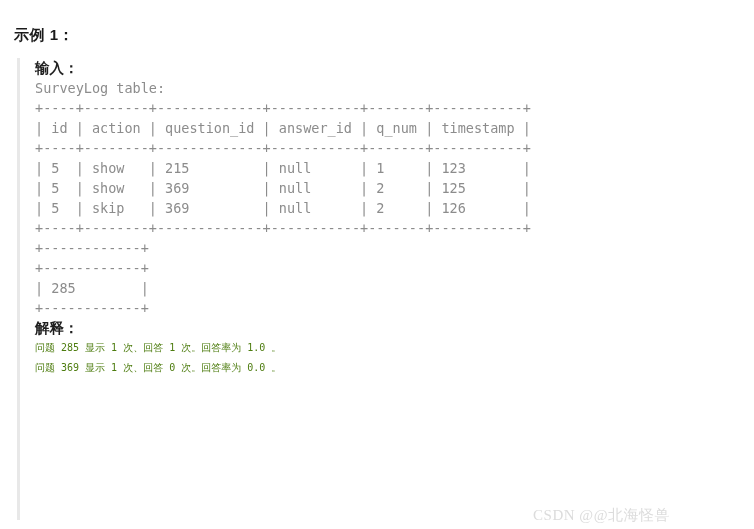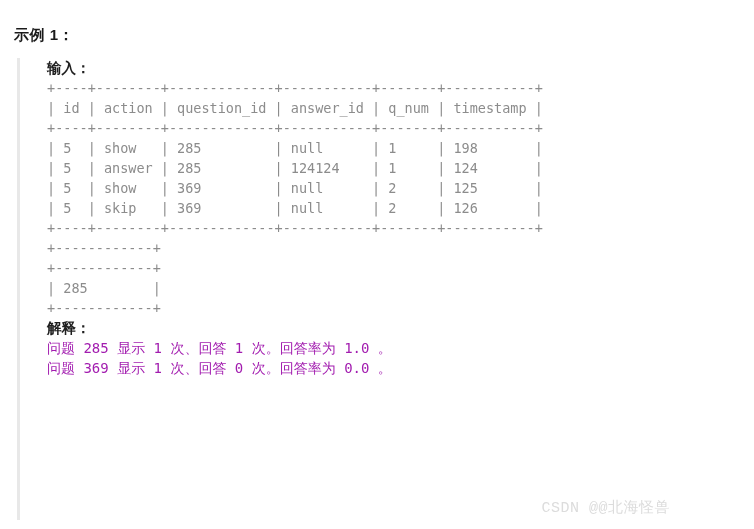--- a/index.html
+++ b/index.html
@@ -40,21 +40,21 @@
     position: absolute;
     left: 17px;
     top: 58px;
     width: 720px;
     height: 462px;
     border-left: 3px solid #e8e8e8;
     box-sizing: border-box;
   }
 
   .quote-inner {
-    padding-left: 27px;
+    padding-left: 15px;
   }
 
   .section-label {
     font-family: "Liberation Sans", sans-serif;
     font-size: 14.5px;
     font-weight: bold;
     color: #1f1f1f;
     line-height: 20px;
     white-space: nowrap;
   }
@@ -63,60 +63,60 @@
     font-family: "DejaVu Sans Mono", "Liberation Mono", monospace;
     font-size: 13.5px;
     line-height: 20px;
     color: #8c8c8c;
     white-space: pre;
     letter-spacing: 0px;
   }
 
   .note-line {
     font-family: "DejaVu Sans Mono", "Liberation Mono", monospace;
-    font-size: 14px;
+    font-size: 10px;
     line-height: 20px;
-    color: #a21caf;
+    color: #4d7c0f;
     white-space: pre;
   }
 
   
   .watermark {
     position: absolute;
     right: 14px;
-    bottom: 12px;
-    font-family: Liberation Mono, monospace;
+    bottom: 4px;
+    font-family: Liberation Serif, serif;
     font-size: 15px;
     color: #dcdcdc;
     white-space: nowrap;
     letter-spacing: 0.5px;
   }
 </style>
 </head>
 <body>
 
 <div class="page">
 
   <div class="example-heading">示例 1：</div>
 
   <div class="quote-block">
     <div class="quote-inner">
 
       <div class="section-label">输入：</div>
 
+      <div class="code-line">SurveyLog table:</div>
 
       <div class="code-line">+----+--------+-------------+-----------+-------+-----------+</div>
 
       <div class="code-line">| id | action | question_id | answer_id | q_num | timestamp |</div>
 
       <div class="code-line">+----+--------+-------------+-----------+-------+-----------+</div>
 
-      <div class="code-line">| 5  | show   | 285         | null      | 1     | 198       |</div>
+      <div class="code-line">| 5  | show   | 215         | null      | 1     | 123       |</div>
 
-      <div class="code-line">| 5  | answer | 285         | 124124    | 1     | 124       |</div>
 
       <div class="code-line">| 5  | show   | 369         | null      | 2     | 125       |</div>
 
       <div class="code-line">| 5  | skip   | 369         | null      | 2     | 126       |</div>
 
       <div class="code-line">+----+--------+-------------+-----------+-------+-----------+</div>
 
 
       <div class="code-line">+------------+</div>
 

